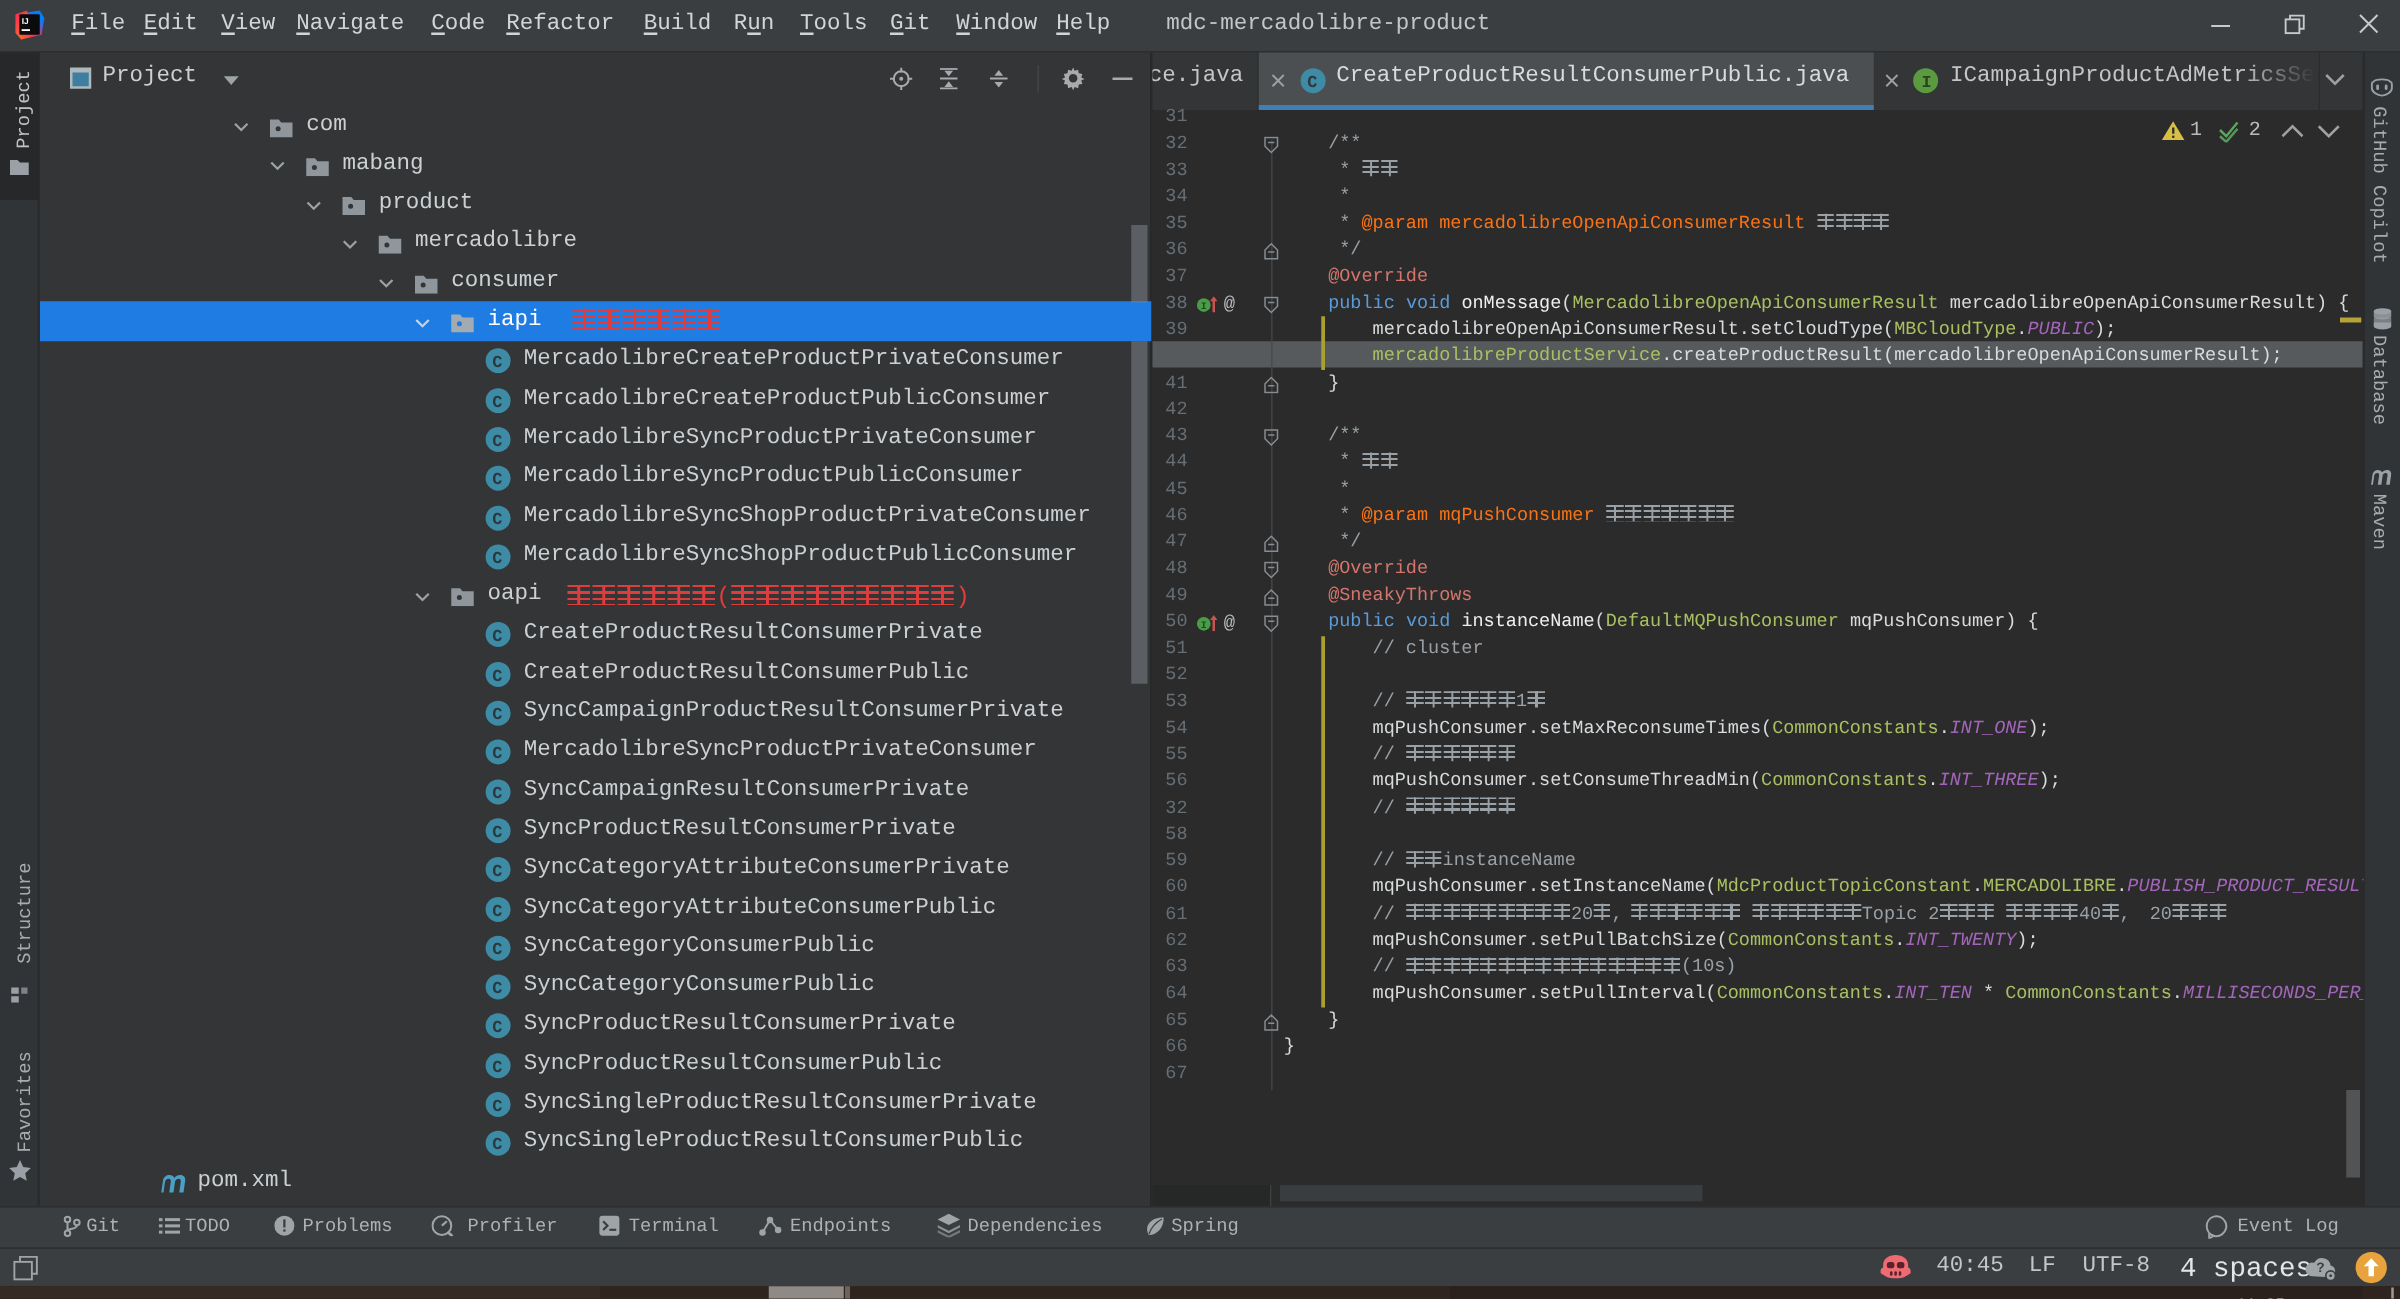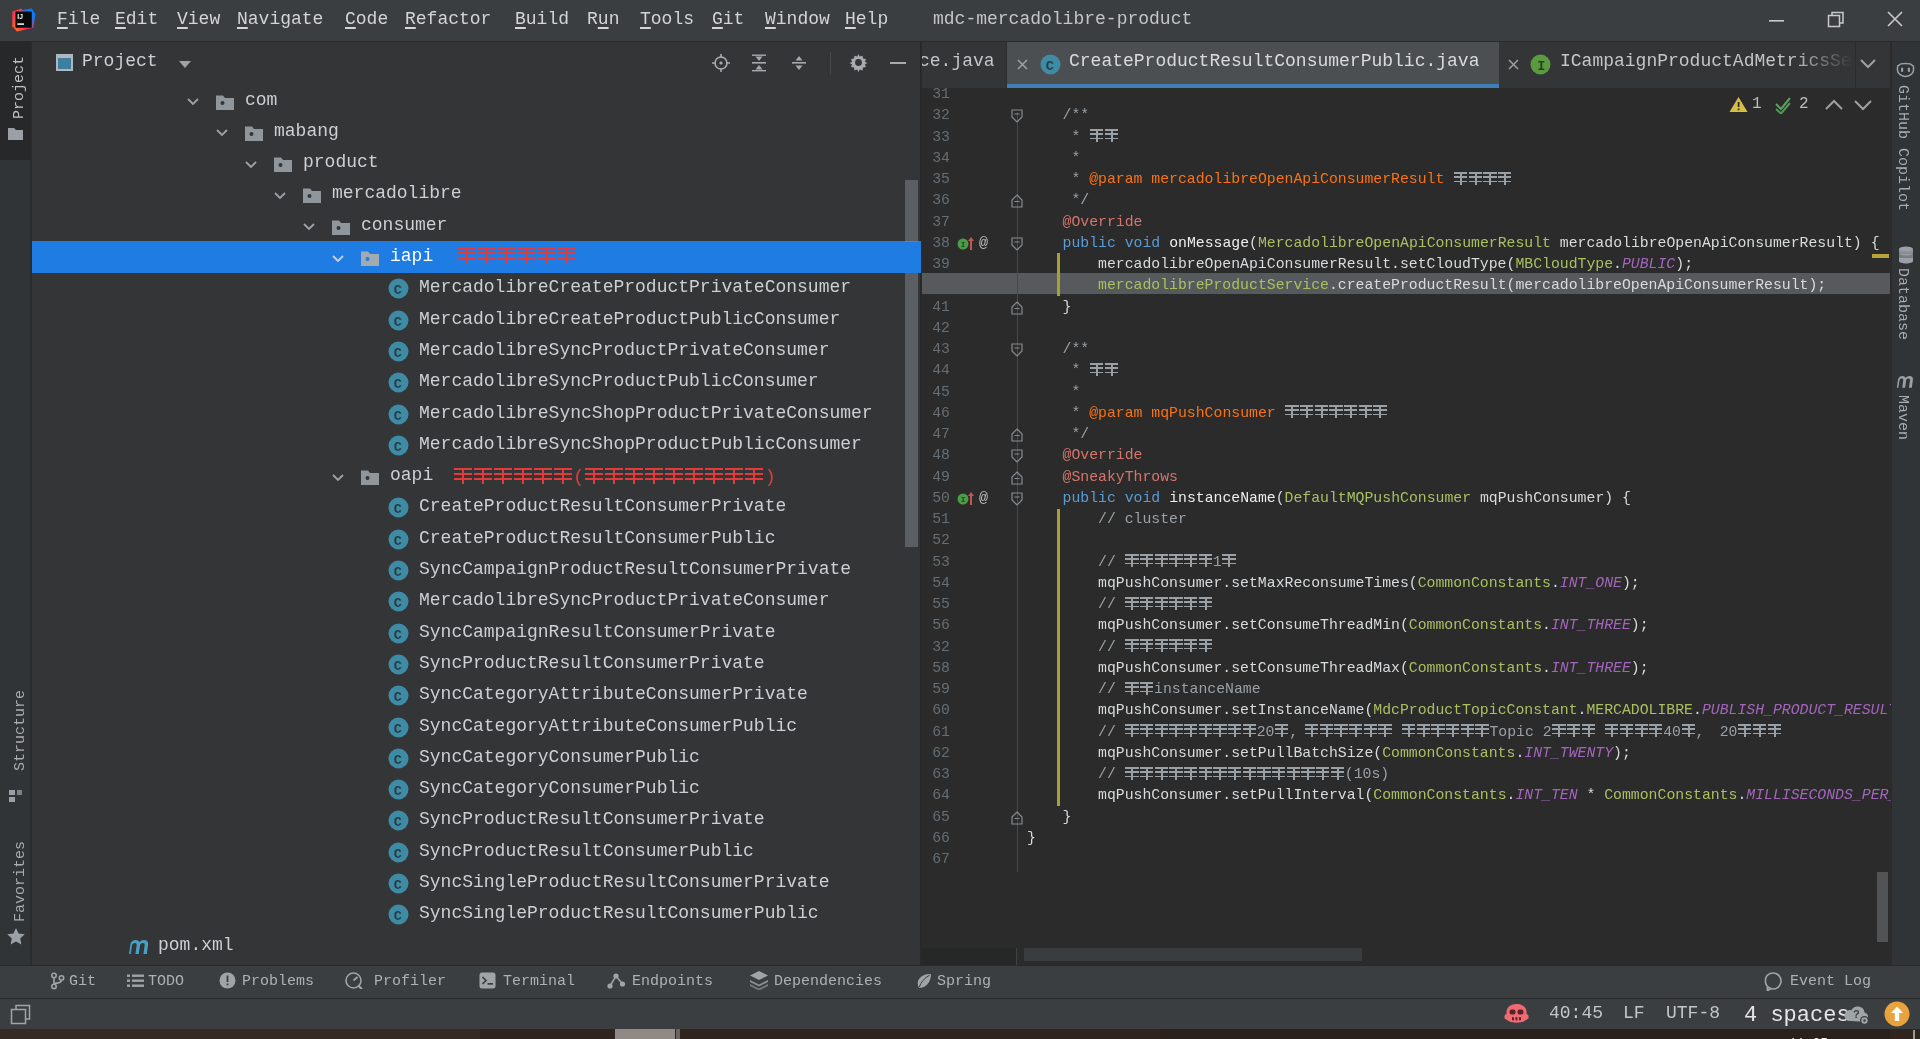--- a/index.html
+++ b/index.html
@@ -365,21 +365,20 @@
 <div class="cl" style="left:0;top:424.0px">     <span class="cm">*/</span></div>
 <div class="cl" style="left:0;top:445.2px">    <span class="ann">@Override</span></div>
 <div class="cl" style="left:0;top:466.5px">    <span class="ann">@SneakyThrows</span></div>
 <div class="cl" style="left:0;top:487.8px">    <span class="kw">public</span> <span class="kw">void</span> <span class="md">instanceName</span>(<span class="cls">DefaultMQPushConsumer</span> mqPushConsumer) {</div>
 <div class="cl" style="left:0;top:509.0px">        <span class="cm">// cluster</span></div>
 <div class="cl" style="left:0;top:551.5px">        <span class="cm">// <i class="z"></i><i class="z"></i><i class="z"></i><i class="z"></i><i class="z"></i><i class="z"></i>1<i class="z"></i></span></div>
 <div class="cl" style="left:0;top:572.8px">        mqPushConsumer.setMaxReconsumeTimes(<span class="cls">CommonConstants</span>.<span class="cst">INT_ONE</span>);</div>
 <div class="cl" style="left:0;top:594.0px">        <span class="cm">// <i class="z"></i><i class="z"></i><i class="z"></i><i class="z"></i><i class="z"></i><i class="z"></i></span></div>
 <div class="cl" style="left:0;top:615.2px">        mqPushConsumer.setConsumeThreadMin(<span class="cls">CommonConstants</span>.<span class="cst">INT_THREE</span>);</div>
 <div class="cl" style="left:0;top:636.5px">        <span class="cm">// <i class="z"></i><i class="z"></i><i class="z"></i><i class="z"></i><i class="z"></i><i class="z"></i></span></div>
-<div class="cl" style="left:0;top:657.8px">        mqPushConsumer.setConsumeThreadMax(<span class="cls">CommonConstants</span>.<span class="cst">INT_THREE</span>);</div>
 <div class="cl" style="left:0;top:679.0px">        <span class="cm">// <i class="z"></i><i class="z"></i>instanceName</span></div>
 <div class="cl" style="left:0;top:700.2px">        mqPushConsumer.setInstanceName(<span class="cls">MdcProductTopicConstant</span>.<span class="cls">MERCADOLIBRE</span>.<span class="cst">PUBLISH_PRODUCT_RESULT_CONSUMER</span>);</div>
 <div class="cl" style="left:0;top:721.5px">        <span class="cm">// <i class="z"></i><i class="z"></i><i class="z"></i><i class="z"></i><i class="z"></i><i class="z"></i><i class="z"></i><i class="z"></i><i class="z"></i>20<i class="z"></i>,<i class="z" style="visibility:hidden;width:5px"></i><i class="z"></i><i class="z"></i><i class="z"></i><i class="z"></i><i class="z"></i><i class="z"></i> <i class="z"></i><i class="z"></i><i class="z"></i><i class="z"></i><i class="z"></i><i class="z"></i>Topic 2<i class="z"></i><i class="z"></i><i class="z"></i> <i class="z"></i><i class="z"></i><i class="z"></i><i class="z"></i>40<i class="z"></i>,<i class="z" style="visibility:hidden;width:5px"></i> 20<i class="z"></i><i class="z"></i><i class="z"></i></span></div>
 <div class="cl" style="left:0;top:742.8px">        mqPushConsumer.setPullBatchSize(<span class="cls">CommonConstants</span>.<span class="cst">INT_TWENTY</span>);</div>
 <div class="cl" style="left:0;top:764.0px">        <span class="cm">// <i class="z"></i><i class="z"></i><i class="z"></i><i class="z"></i><i class="z"></i><i class="z"></i><i class="z"></i><i class="z"></i><i class="z"></i><i class="z"></i><i class="z"></i><i class="z"></i><i class="z"></i><i class="z"></i><i class="z"></i>(10s)</span></div>
 <div class="cl" style="left:0;top:785.2px">        mqPushConsumer.setPullInterval(<span class="cls">CommonConstants</span>.<span class="cst">INT_TEN</span> * <span class="cls">CommonConstants</span>.<span class="cst">MILLISECONDS_PER_SECOND</span>);</div>
 <div class="cl" style="left:0;top:806.5px">    }</div>
 <div class="cl" style="left:0;top:827.8px">}</div>
 </div>
 <svg class="a" style="left:1011px;top:109.2px" width="13" height="14" viewBox="0 0 13 14" fill="#2b2b2b" stroke="#878c90" stroke-width="1.2">

